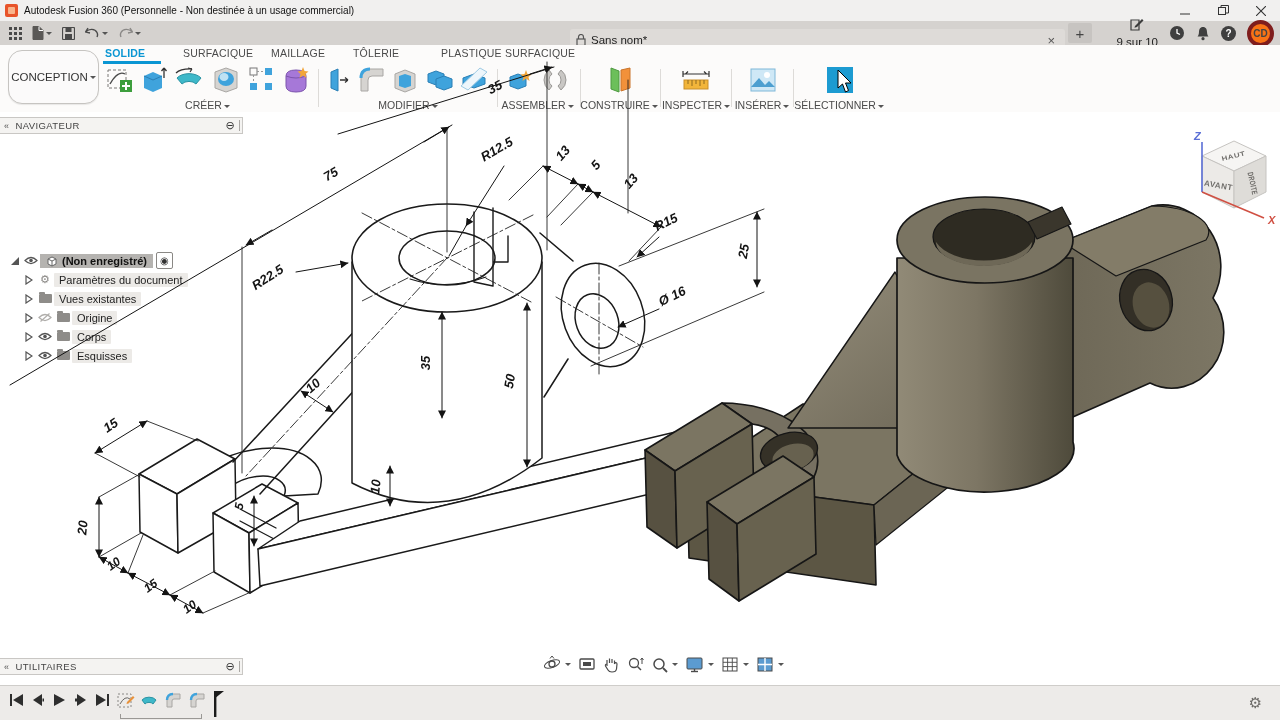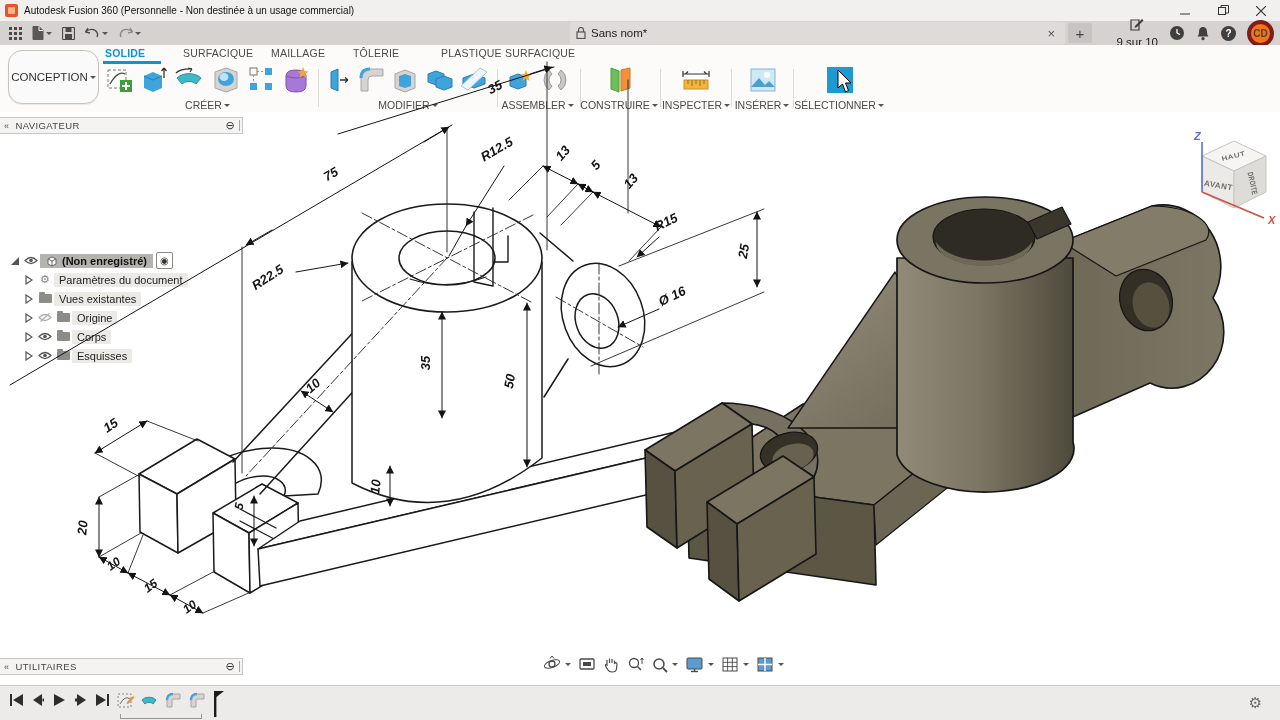--- a/index.html
+++ b/index.html
@@ -13,39 +13,39 @@
   .titlebar .ttl{font-size:10px;color:#111;}
   .winbtns{margin-left:auto;display:flex;height:100%;}
   .winbtn{width:38px;height:100%;display:flex;align-items:center;justify-content:center;color:#333;}
   .winbtn svg{display:block;}
 
   
   .tabbar{position:absolute;left:0;top:21px;width:1280px;height:24px;background:#d5d2cf;border-bottom:1px solid #bab8b5;display:flex;align-items:center;}
   .appicons{display:flex;align-items:center;gap:4px;padding-left:6px;}
   .appbtn{display:flex;align-items:center;padding:2px 3px;color:#3c3c3c;}
   .caret{width:0;height:0;border:3px solid transparent;border-top-color:#555;margin-left:2px;margin-top:3px;}
-  .doctab{position:absolute;left:570px;top:1px;width:495px;height:22px;background:#dedbd8;border-radius:3px 3px 0 0;display:flex;align-items:center;padding:0 6px;box-sizing:border-box;}
+  .doctab{position:absolute;left:570px;top:8px;width:495px;height:22px;background:#dedbd8;border-radius:3px 3px 0 0;display:flex;align-items:center;padding:0 6px;box-sizing:border-box;}
   .doctab .dtitle{font-size:11.5px;color:#222;margin-left:5px;}
   .doctab .closex{margin-left:auto;font-size:13px;color:#555;padding:0 4px;}
   .newtab{position:absolute;left:1068px;top:2px;width:24px;height:20px;background:#c7c4c1;border-radius:2px;display:flex;align-items:center;justify-content:center;font-size:15px;color:#444;}
   .statuscluster{position:absolute;right:6px;top:1px;height:22px;display:flex;align-items:center;gap:11px;}
   .jobstatus{display:flex;align-items:center;gap:4px;font-size:11.5px;color:#222;flex-direction:column;}
   .roundicon{color:#3c3c3c;display:flex;align-items:center;}
   .helpcircle{width:15px;height:15px;border-radius:50%;background:#3f3f3f;color:#fff;font-size:10px;font-weight:bold;display:flex;align-items:center;justify-content:center;}
   .avatar{width:19px;height:19px;border-radius:50%;background:#f97316;border:4px solid #7f1d1d;color:#444;font-size:10px;font-weight:bold;display:flex;align-items:center;justify-content:center;}
 
   
   .toolbar{position:absolute;left:0;top:45px;width:1280px;height:67px;background:#fcfbfa;border-bottom:1px solid #cfcdca;}
   .wsbtn{position:absolute;left:8px;top:5px;width:89px;height:52px;background:#fbfafa;border:1px solid #c6c4c1;border-radius:14px;box-shadow:0 1px 1px rgba(0,0,0,.08);display:flex;align-items:center;justify-content:center;font-size:11.5px;color:#333;}
   .rtab{position:absolute;top:2px;height:14px;font-size:10.5px;color:#4a4a4a;letter-spacing:.2px;}
   .rtab.active{color:#0a96d3;font-weight:bold;}
   .tabunderline{position:absolute;left:103px;top:16px;width:58px;height:3px;background:#0a96d3;}
   .tgroup{position:absolute;top:19px;text-align:center;}
   .tgroup .icons{display:flex;align-items:flex-start;justify-content:center;gap:4px;height:34px;}
-  .tgroup .glabel{font-size:10.5px;color:#4a4a4a;margin-top:1px;display:flex;align-items:center;justify-content:center;}
+  .tgroup .glabel{font-size:10.5px;color:#4a4a4a;margin-top:1px;display:flex;align-items:flex-end;justify-content:center;}
   .gsep{position:absolute;top:24px;width:1px;height:38px;background:#dddbd8;}
 
   
   .canvas{position:absolute;left:0;top:112px;width:1280px;height:573px;background:#ffffff;}
 
   
   .panelhdr{position:absolute;left:0;width:243px;height:17px;background:#f4f3f1;border:1px solid #c9c7c4;border-left:none;box-sizing:border-box;display:flex;align-items:center;font-size:9.5px;color:#444;letter-spacing:.4px;}
   .panelhdr .chev{font-size:9px;color:#555;margin:0 6px 0 4px;}
   .panelhdr .minus{margin-left:auto;margin-right:4px;color:#333;font-size:11px;}
   .panelhdr .rs{width:1px;height:11px;background:#a9a7a4;margin-right:2px;}

